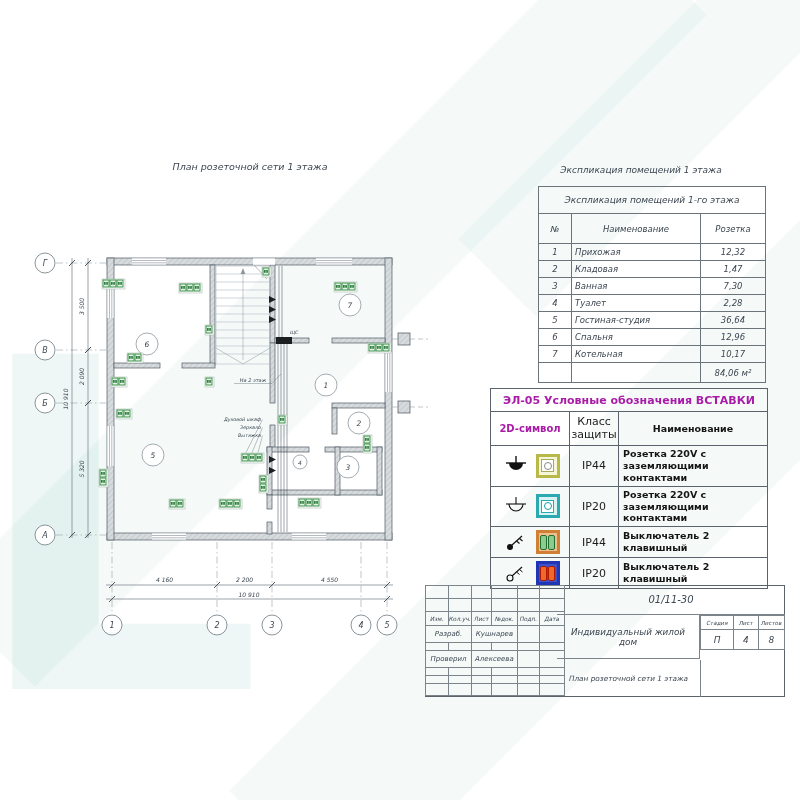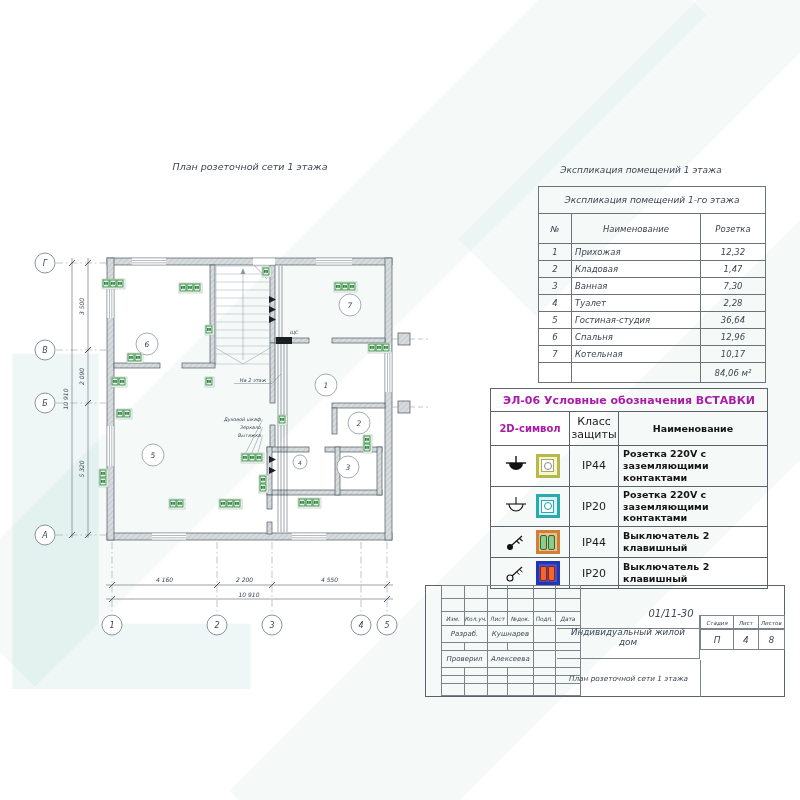--- a/index.html
+++ b/index.html
@@ -40,25 +40,25 @@
   .legend .c-nm{width:140px;text-align:left;font-weight:600;font-size:9.5px;color:#141414;padding:2px 4px;line-height:1.25;}
   .symwrap{display:flex;align-items:center;justify-content:center;gap:5px;height:100%;}
   .plate{width:24px;height:24px;box-sizing:border-box;display:flex;align-items:center;justify-content:center;}
   .plate-inner-sq{width:13px;height:13px;background:#fff;display:flex;align-items:center;justify-content:center;box-sizing:border-box;}
   .plate-circle{width:8px;height:8px;border-radius:50%;box-sizing:border-box;}
   .keys{display:flex;gap:1px;}
   .key{width:7px;height:15px;border-radius:2px;box-sizing:border-box;}
   
   .tblock{left:425px;top:585px;width:361px;height:113px;font-style:italic;}
   .tb-outer{position:absolute;left:0;top:0;width:360px;height:112px;border:1.4px solid #5a626b;box-sizing:border-box;}
-  .tb-left{position:absolute;left:16px;top:0;padding-left:8px;}
+  .tb-left{position:absolute;left:0;top:0;padding-left:8px;}
   .tb-left td{border:1px solid #7b838b;font-size:5.8px;text-align:center;padding:0;color:#3c4650;}
   .tb-name{font-size:7px !important;}
   .tb-right{position:absolute;left:132px;top:0;width:228px;height:112px;}
-  .tb-doc{position:absolute;left:0;top:0;width:228px;height:29px;border-bottom:1px solid #7b838b;display:flex;align-items:center;justify-content:center;font-size:10px;margin-top:14px;}
+  .tb-doc{position:absolute;left:0;top:0;width:228px;height:29px;border-bottom:1px solid #7b838b;display:flex;align-items:center;justify-content:center;font-size:10px;}
   .tb-project{position:absolute;left:0;top:30px;width:143px;height:44px;border-right:1px solid #7b838b;border-bottom:1px solid #7b838b;display:flex;align-items:center;justify-content:center;font-size:8.8px;text-align:center;padding:0 4px;box-sizing:border-box;}
   .tb-sheettitle{position:absolute;left:0;top:75px;width:143px;height:37px;border-right:1px solid #7b838b;display:flex;align-items:center;justify-content:center;font-size:7.3px;text-align:center;}
   .tb-mini{position:absolute;left:143px;top:30px;width:85px;height:34px;}
   .tb-mini td{border:1px solid #7b838b;text-align:center;padding:0;}
   .tb-mini .mh{font-size:5.6px;height:13px;}
   .tb-mini .mv{font-size:9px;height:19px;}
 </style>
 </head>
 <body>
 
@@ -454,21 +454,21 @@
         <td></td>
         <td></td>
         <td class="c-area">84,06 м²</td>
       </tr>
 </tbody>
   </table>
 
 <table class="layer legend">
   <tbody>
       <tr>
-        <td colspan="3" class="lg-title">ЭЛ-06 Условные обозначения ВСТАВКИ</td>
+        <td colspan="3" class="lg-title">ЭЛ-05 Условные обозначения ВСТАВКИ</td>
       </tr>
   <tr class="lg-head">
     <td class="c-sym lg-head">2D-символ</td>
     <td class="c-ip lg-head">Класс защиты</td>
     <td class="c-nm lg-head" style="text-align:center">Наименование</td>
   </tr>
   <tr>
     <td class="c-sym">
           <div class="symwrap">
       <svg width="30" height="24" viewBox="0 0 30 24">

